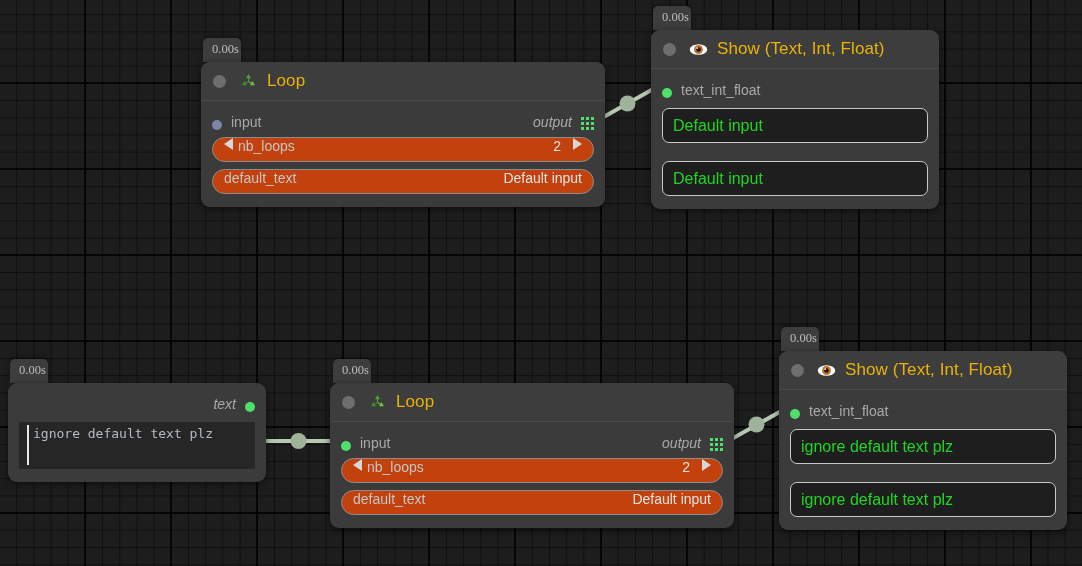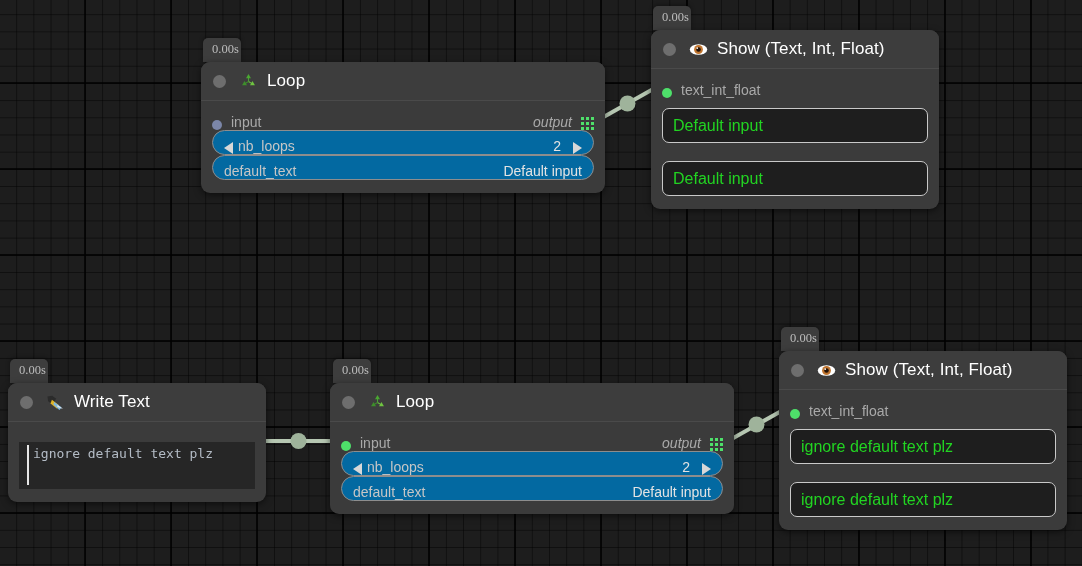--- a/index.html
+++ b/index.html
@@ -58,21 +58,21 @@
     flex: 0 0 auto;
   }
   .node-icon {
     margin-left: 13px;
     width: 19px; height: 19px;
     display: flex; align-items: center; justify-content: center;
     flex: 0 0 auto;
   }
   .node-title {
     margin-left: 9px;
-    color: #ffffff;
+    color: #eab308;
     font-size: 17px;
     white-space: nowrap;
     letter-spacing: .1px;
   }
   .node-body {
     padding: 10px 11px 13px 11px;
   }
 
   
   .time-badge {
@@ -115,26 +115,27 @@
     grid-template-rows: repeat(3, 3px);
     gap: 2px;
     flex: 0 0 auto;
   }
   .grid-port i { display:block; width:3px; height:3px; background:#4ee06a; }
   .row-between { display: flex; align-items: center; }
 
   
   .pill {
     display: flex;
-    align-items: flex-end;
+    align-items: flex-start;
     height: 25px;
     border: 1px solid #8d8d8d;
     border-radius: 13px;
-    background: #0369a1;
+    background: #c2410c;
     padding: 0 11px;
+    margin-top: 7px;
     box-sizing: border-box;
   }
   .pill-name {
     color: #c6c6c6;
     font-size: 14px;
   }
   .pill-value {
     margin-left: auto;
     color: #e3e3e3;
     font-size: 14px;
@@ -290,33 +291,27 @@
       <div class="port-row port-in" style="margin-bottom:2px;">
         <div class="port-dot dot-green"></div>
         <span class="port-label">text_int_float</span>
       </div>
       <div class="show-box">Default input</div>
       <div class="show-box" style="margin-top:18px;">Default input</div>
     </div>
   </div>
 
   <div class="node" style="left:8px; top:383px; width:258px;">
-    <div class="node-header">
-      <div class="collapse-dot"></div>
-      <div class="node-icon">
-        <svg viewBox="0 0 24 24" width="19" height="19">
-          <path d="M3 3 L9 3 L13.5 7.5 L7.5 13.5 L3 9 Z" fill="#2b2b2b" transform="rotate(-8 12 12)"></path>
-          <path d="M8 8 L16 16 L13 20 L5.5 12.5 Z" fill="#e0b526" transform="rotate(-8 12 12)"></path>
-          <path d="M10.5 11 L19 19.5 L15.5 22 L9 14 Z" fill="#7fb8e0" transform="rotate(-8 12 12)"></path>
-          <path d="M14 15.5 L20.5 21.5 L13.5 18 Z" fill="#e8e8e8" transform="rotate(-8 12 12)"></path>
-        </svg>
-      </div>
-      <div class="node-title">Write Text</div>
-    </div>
-    <div class="node-body">
+    <div class="node-body">
+      <div class="row-between">
+        <div class="port-row port-out" style="margin-bottom:0;">
+          <span class="port-label">text</span>
+          <div class="port-dot dot-green"></div>
+        </div>
+      </div>
       <div class="text-area">
         <div class="caret"></div>
         <span>ignore default text plz</span>
       </div>
     </div>
   </div>
 
   <div class="node" style="left:330px; top:383px; width:404px;">
     <div class="node-header">
       <div class="collapse-dot"></div>

